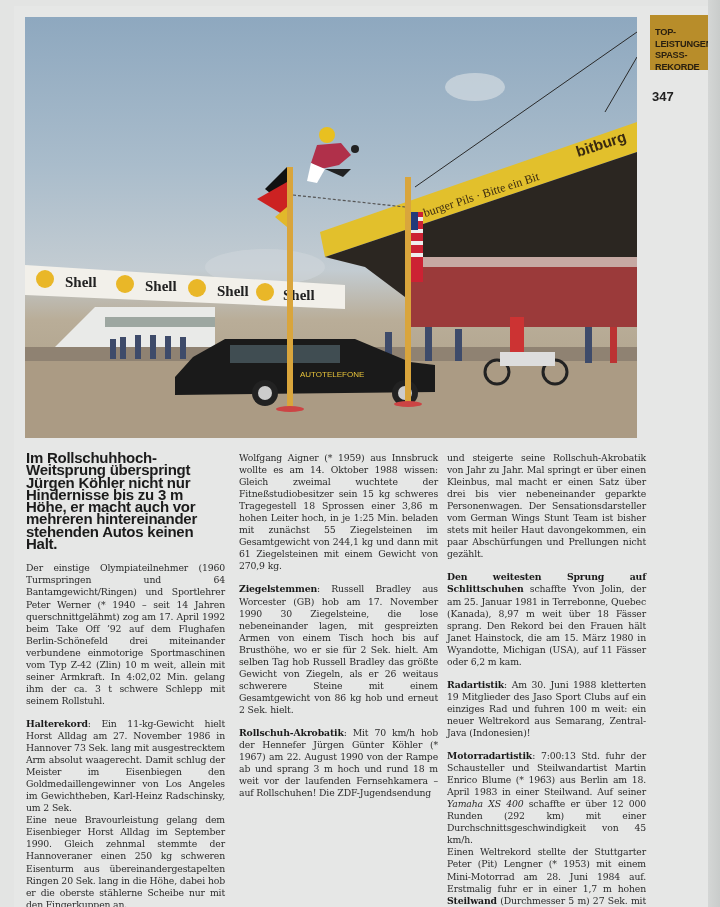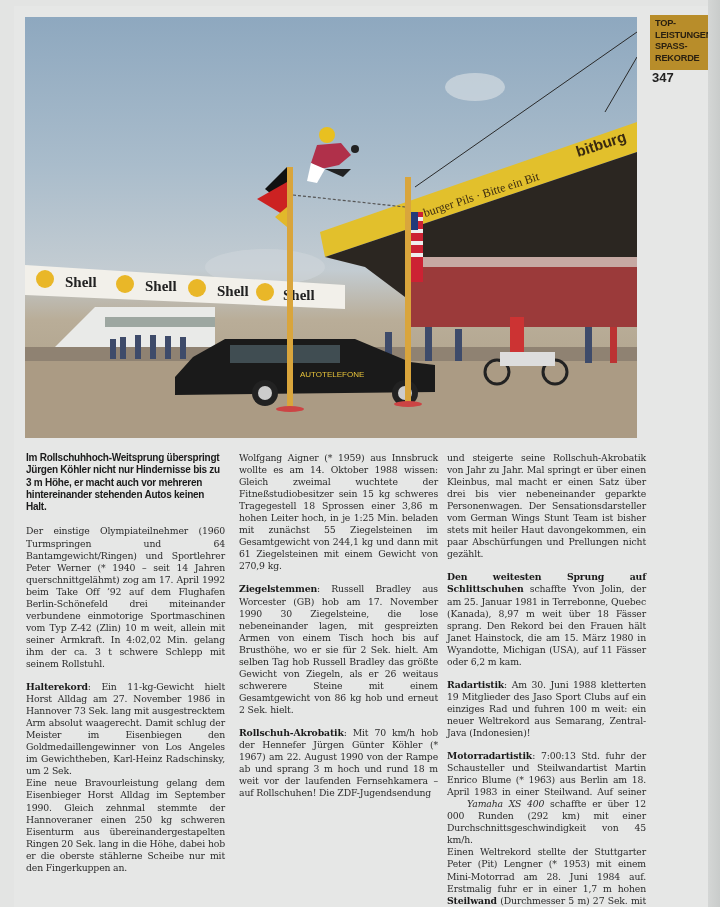--- a/index.html
+++ b/index.html
@@ -14,42 +14,42 @@
     background:#e6e7e6;
   }
   .photo {
     position:absolute; left:25px; top:17px; width:612px; height:421px;
     overflow:hidden;
     background:linear-gradient(180deg,#8ea8bf 0%,#a9bccb 35%,#c3ccd2 60%,#b9ad98 72%,#a69980 100%);
   }
   .photo svg { position:absolute; left:0; top:0; }
   .tab {
     position:absolute; left:650px; top:15px; width:64px; height:55px;
-    background:#b88d2a; padding:3px 5px; box-sizing:border-box;
+    background:#b88d2a; padding:12px 5px; box-sizing:border-box;
     font-family:"Liberation Sans", sans-serif; font-weight:bold;
     font-size:9.2px; line-height:11.5px; color:#2a2010; letter-spacing:-0.2px;
     text-transform:uppercase;
   }
   .tab span { display:block; }
   .pagenum {
-    position:absolute; left:652px; top:70px;
+    position:absolute; left:652px; top:89px;
     font-family:"Liberation Sans", sans-serif; font-weight:bold; font-size:13px; color:#222;
   }
   .col {
     position:absolute; top:452px; width:199px;
     font-size:9.3px; line-height:12.05px; color:#2b2b2b;
     text-align:justify; letter-spacing:-0.15px;
   }
   .col p { margin:0 0 11px 0; }
   .col p.tight { margin-bottom:0; }
   .col b { font-weight:bold; color:#1a1a1a; }
-  .col i { font-style:italic;margin-left:20px; }
+  .col i { font-style:italic; }
   .caption {
     font-family:"Liberation Sans", sans-serif; font-weight:bold;
-    font-size:10px; line-height:12.3px; color:#1b1b1b; text-align:left;
+    font-size:15px; line-height:12.3px; color:#1b1b1b; text-align:left;
     letter-spacing:-0.25px; margin-bottom:12px !important;
   }
   .c1 { left:26px; }
   .c2 { left:239px; }
   .c3 { left:447px; }
   .rightedge {
     position:absolute; left:708px; top:0; width:12px; height:907px;
     background:linear-gradient(90deg,#d4d6d5,#c9cccb);
   }
 </style>

